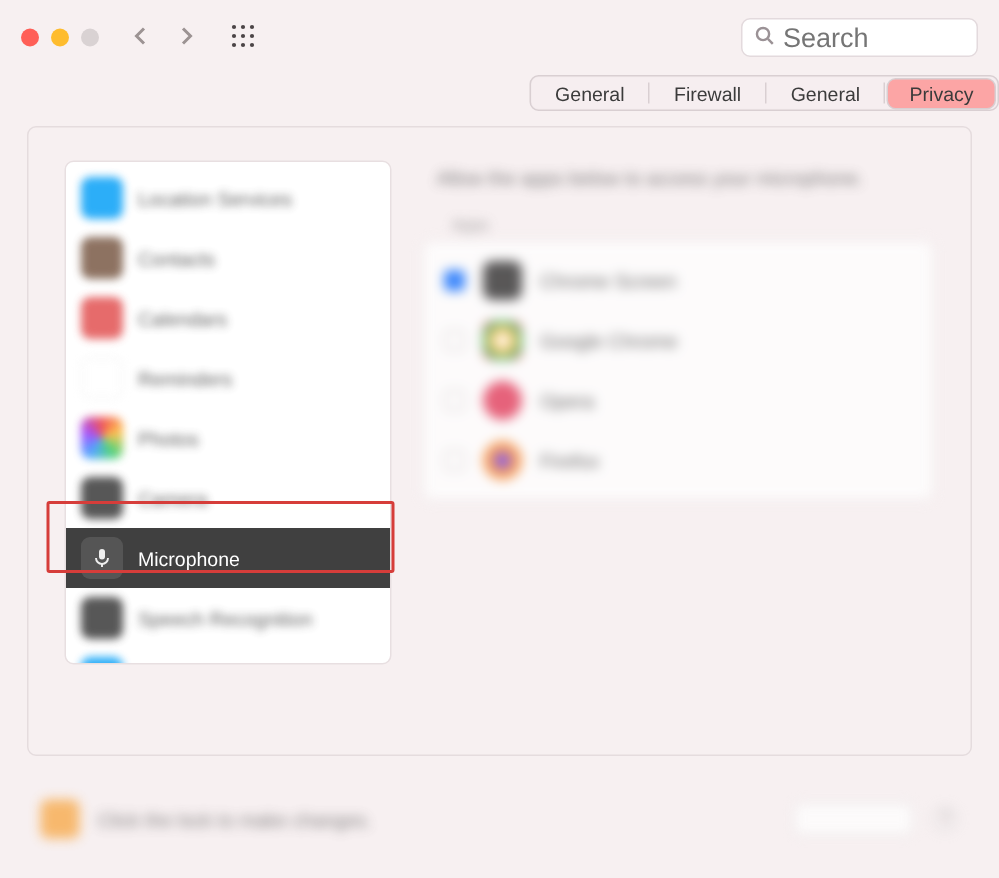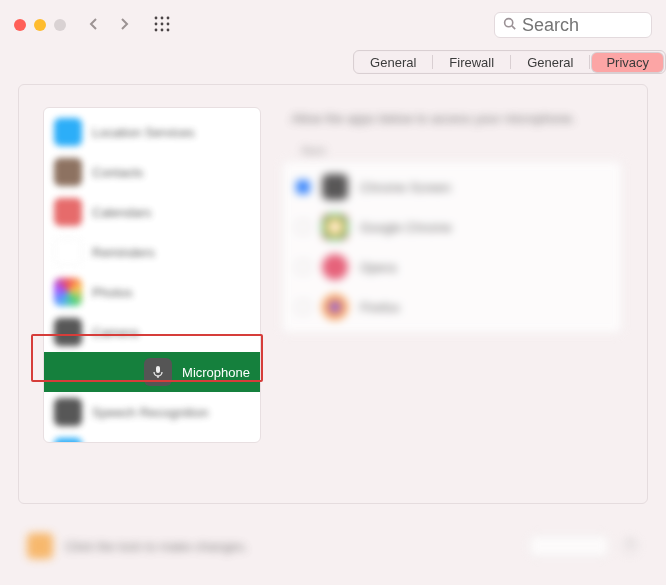--- a/index.html
+++ b/index.html
@@ -77,22 +77,21 @@
     filter: blur(3px);
     opacity:0.85;
   }
   .side-item .icon-box{
     width:28px;height:28px;border-radius:6px;
     display:flex;align-items:center;justify-content:center;
   }
   .side-item .lbl{font-size:13px;color:#444;}
   .side-item.clear{ filter:none; opacity:1;}
   .side-item.selected{
-    background:#15803d;
-    justify-content:flex-end;
+    background:#404040;
   }
   .side-item.selected .lbl{color:#fff;}
   .highlight-box{
     position:absolute;
     border:2px solid #d63d3a;
     border-radius:2px;
     pointer-events:none;
   }
 
   

